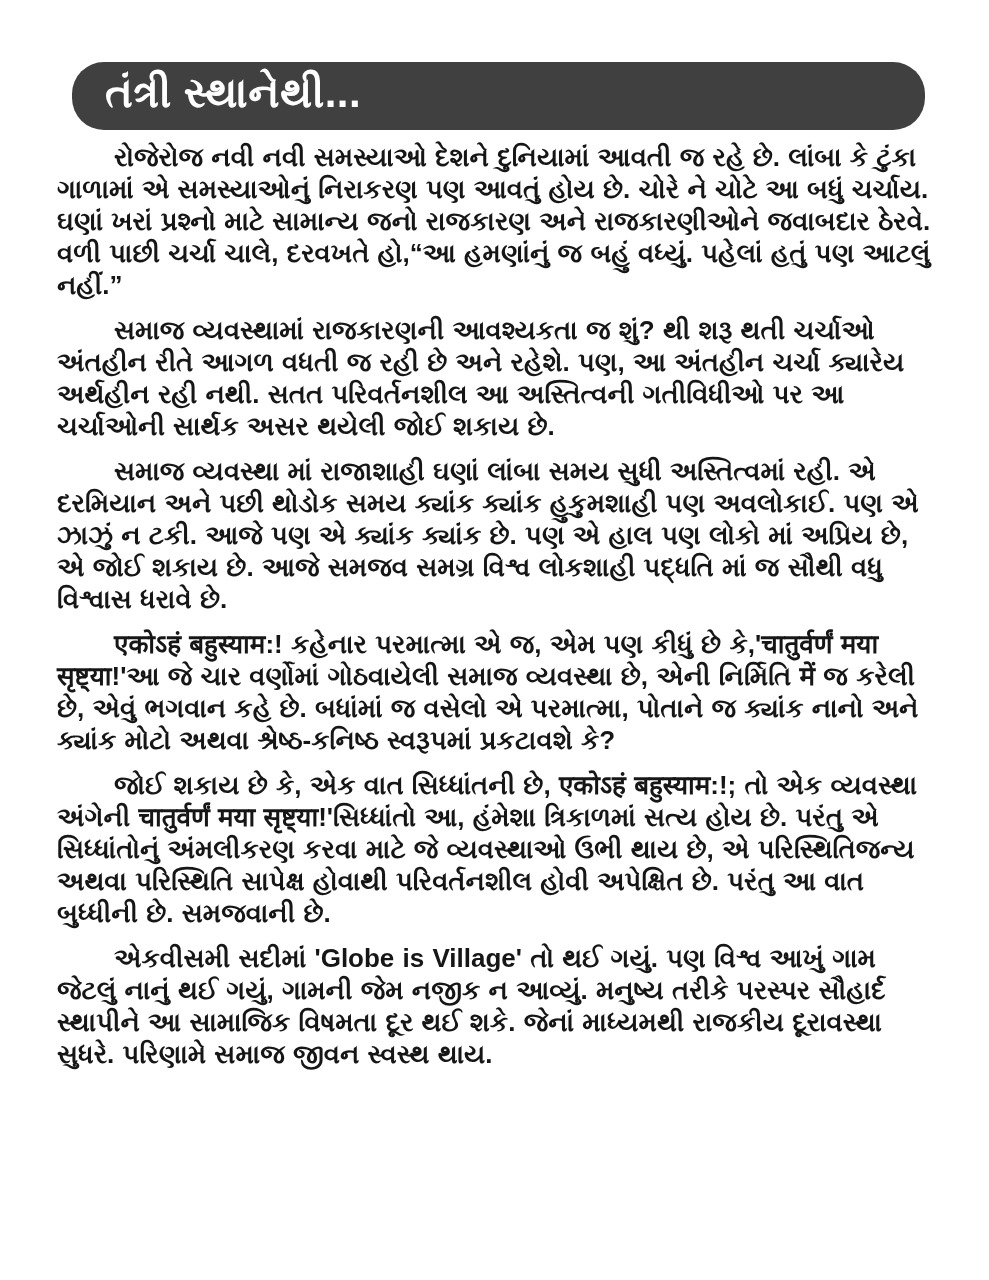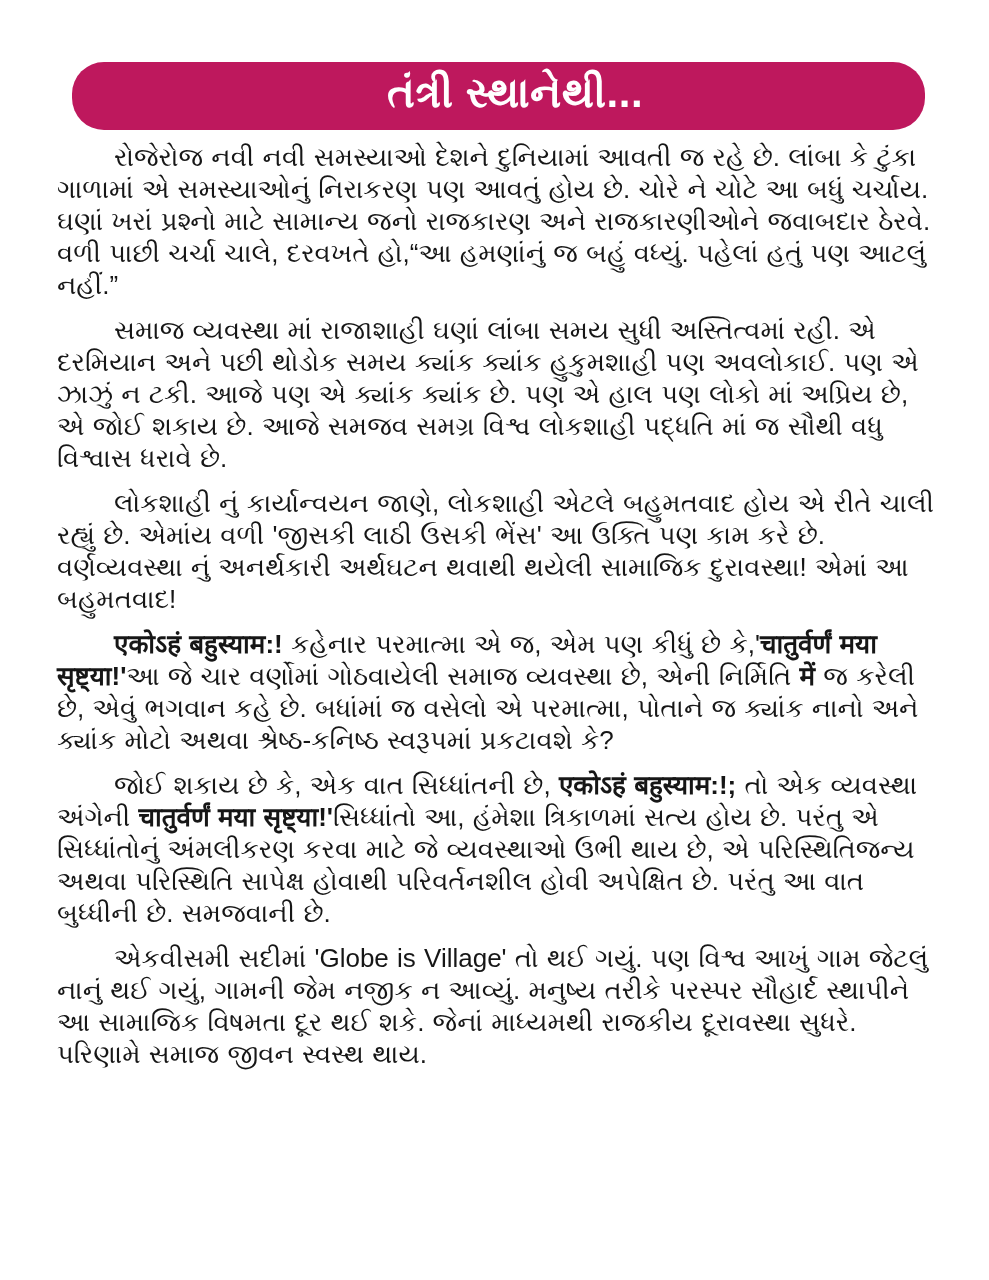--- a/index.html
+++ b/index.html
@@ -11,25 +11,24 @@
     font-family: "Liberation Sans", "DejaVu Sans", sans-serif;
     overflow: hidden;
     position: relative;
   }
   .header-pill {
     position: absolute;
     left: 72px;
     top: 62px;
     width: 853px;
     height: 68px;
-    background: #be185d;
+    background: #404040;
     border-radius: 32px;
     display: flex;
     align-items: center;
-    justify-content: center;
   }
   .header-title {
     color: #ffffff;
     font-weight: 700;
     font-size: 42px;
     line-height: 1;
     padding-left: 33px;
     padding-bottom: 6px;
     letter-spacing: 0.5px;
   }
@@ -41,44 +40,44 @@
   }
   .para {
     margin: 0 0 13px 0;
     font-size: 26px;
     line-height: 32px;
     font-weight: 700;
     color: #161616;
     text-indent: 57px;
     word-spacing: 1px;
   }
-  .para .gu { font-weight: 400; }
+  .para .gu { font-weight: 700; }
   .para .dev {
     font-weight: 700;
     letter-spacing: 0;
   }
 </style>
 </head>
 <body>
 
 <div class="page">
 
   <div class="header-pill">
     <span class="header-title">તંત્રી સ્થાનેથી...</span>
   </div>
 
   <div class="content">
 
     <p class="para"><span class="gu">રોજેરોજ નવી નવી સમસ્યાઓ દેશને દુનિયામાં આવતી જ રહે છે. લાંબા કે ટુંકા ગાળામાં એ સમસ્યાઓનું નિરાકરણ પણ આવતું હોય છે. ચોરે ને ચોટે આ બધું ચર્ચાય. ઘણાં ખરાં પ્રશ્નો માટે સામાન્ય જનો રાજકારણ અને રાજકારણીઓને જવાબદાર ઠેરવે. વળી પાછી ચર્ચા ચાલે, દરવખતે હો,“આ હમણાંનું જ બહું વધ્યું. પહેલાં હતું પણ આટલું નહીં.”</span></p>
 
+    <p class="para"><span class="gu">સમાજ વ્યવસ્થામાં રાજકારણની આવશ્યકતા જ શું? થી શરૂ થતી ચર્ચાઓ અંતહીન રીતે આગળ વધતી જ રહી છે અને રહેશે. પણ, આ અંતહીન ચર્ચા ક્યારેય અર્થહીન રહી નથી. સતત પરિવર્તનશીલ આ અસ્તિત્વની ગતીવિધીઓ પર આ ચર્ચાઓની સાર્થક અસર થયેલી જોઈ શકાય છે.</span></p>
 
     <p class="para"><span class="gu">સમાજ વ્યવસ્થા માં રાજાશાહી ઘણાં લાંબા સમય સુધી અસ્તિત્વમાં રહી. એ દરમિયાન અને પછી થોડોક સમય ક્યાંક ક્યાંક હુકુમશાહી પણ અવલોકાઈ. પણ એ ઝાઝું ન ટકી. આજે પણ એ ક્યાંક ક્યાંક છે. પણ એ હાલ પણ લોકો માં અપ્રિય છે, એ જોઈ શકાય છે. આજે સમજવ સમગ્ર વિશ્વ લોકશાહી પદ્ધતિ માં જ સૌથી વધુ વિશ્વાસ ધરાવે છે.</span></p>
 
 
-    <p class="para"><span class="gu">લોકશાહી નું કાર્યાન્વયન જાણે, લોકશાહી એટલે બહુમતવાદ હોય એ રીતે ચાલી રહ્યું છે. એમાંય વળી 'જીસકી લાઠી ઉસકી ભેંસ' આ ઉક્તિ પણ કામ કરે છે. વર્ણવ્યવસ્થા નું અનર્થકારી અર્થઘટન થવાથી થયેલી સામાજિક દુરાવસ્થા! એમાં આ બહુમતવાદ!</span></p>
 
     <p class="para"><span class="dev">एकोऽहं बहुस्याम:! </span><span class="gu">કહેનાર પરમાત્મા એ જ, એમ પણ કીધું છે કે,'</span><span class="dev">चातुर्वर्णं मया सृष्ट्या!'</span><span class="gu">આ જે ચાર વર્ણોમાં ગોઠવાયેલી સમાજ વ્યવસ્થા છે, એની નિર્મિતિ </span><span class="dev">में</span><span class="gu"> જ કરેલી છે, એવું ભગવાન કહે છે. બધાંમાં જ વસેલો એ પરમાત્મા, પોતાને જ ક્યાંક નાનો અને ક્યાંક મોટો અથવા શ્રેષ્ઠ-કનિષ્ઠ સ્વરૂપમાં પ્રકટાવશે કે?</span></p>
 
     <p class="para"><span class="gu">જોઈ શકાય છે કે, એક વાત સિધ્ધાંતની છે, </span><span class="dev">एकोऽहं बहुस्याम:!; </span><span class="gu">તો એક વ્યવસ્થા અંગેની </span><span class="dev">चातुर्वर्णं मया सृष्ट्या!'</span><span class="gu">સિધ્ધાંતો આ, હંમેશા ત્રિકાળમાં સત્ય હોય છે. પરંતુ એ સિધ્ધાંતોનું અંમલીકરણ કરવા માટે જે વ્યવસ્થાઓ ઉભી થાય છે, એ પરિસ્થિતિજન્ય અથવા પરિસ્થિતિ સાપેક્ષ હોવાથી પરિવર્તનશીલ હોવી અપેક્ષિત છે. પરંતુ આ વાત બુધ્ધીની છે. સમજવાની છે.</span></p>
 
     <p class="para"><span class="gu">એકવીસમી સદીમાં 'Globe is Village' તો થઈ ગયું. પણ વિશ્વ આખું ગામ જેટલું નાનું થઈ ગયું, ગામની જેમ નજીક ન આવ્યું. મનુષ્ય તરીકે પરસ્પર સૌહાર્દ સ્થાપીને આ સામાજિક વિષમતા દૂર થઈ શકે. જેનાં માધ્યમથી રાજકીય દૂરાવસ્થા સુધરે. પરિણામે સમાજ જીવન સ્વસ્થ થાય.</span></p>
 
   </div>
 </div>
 

